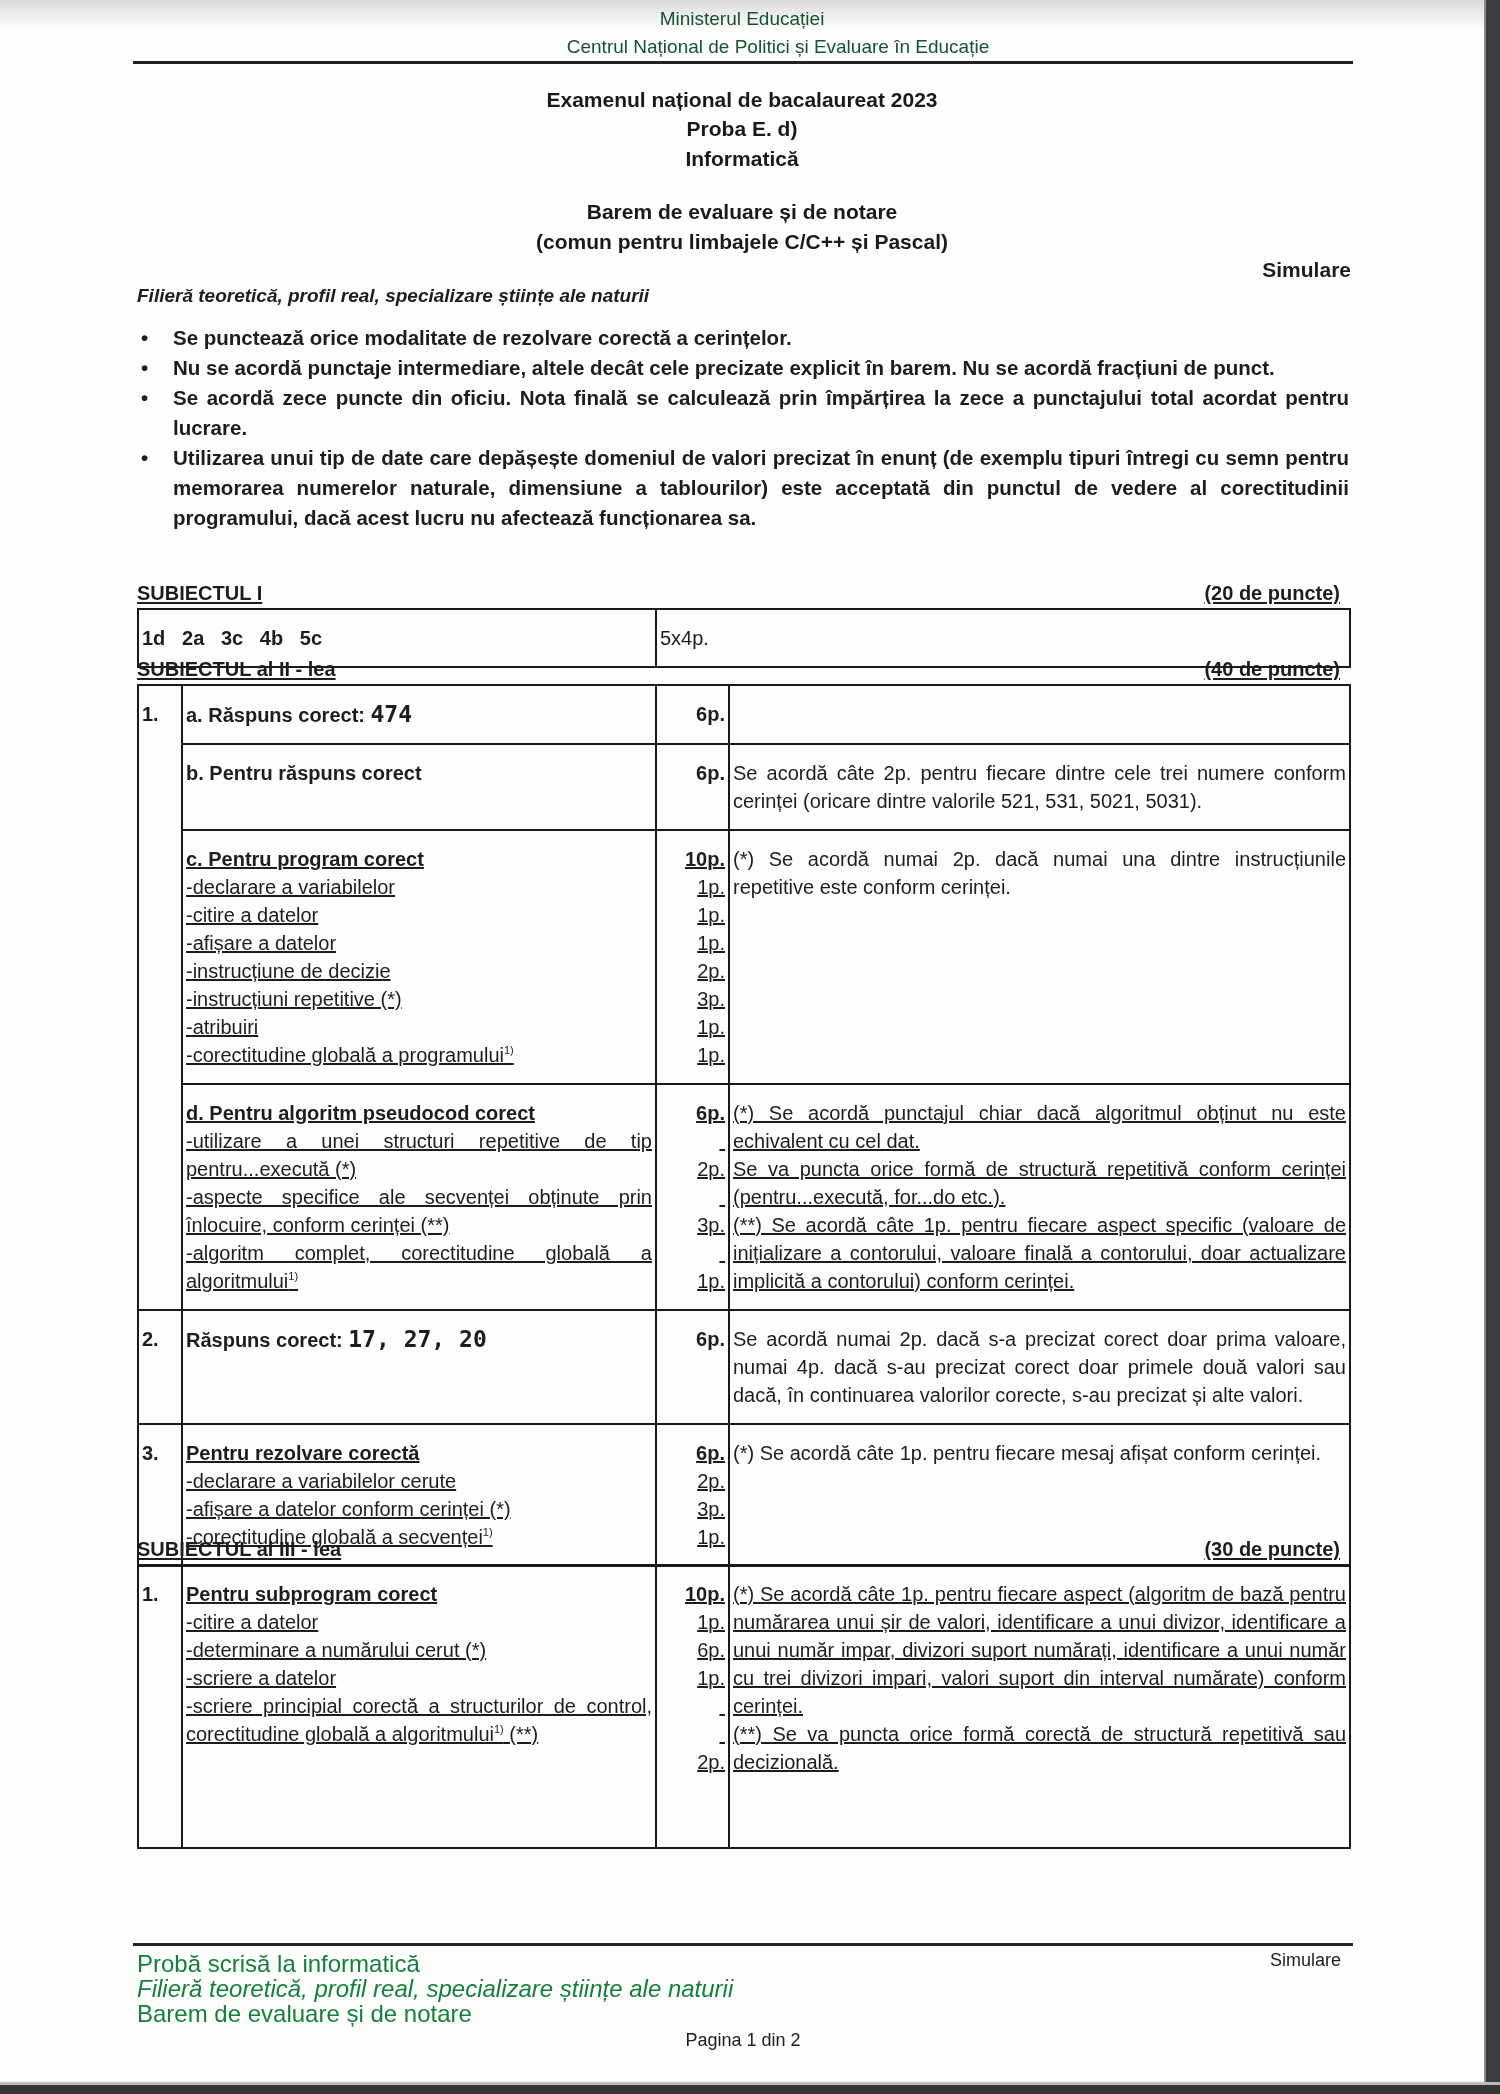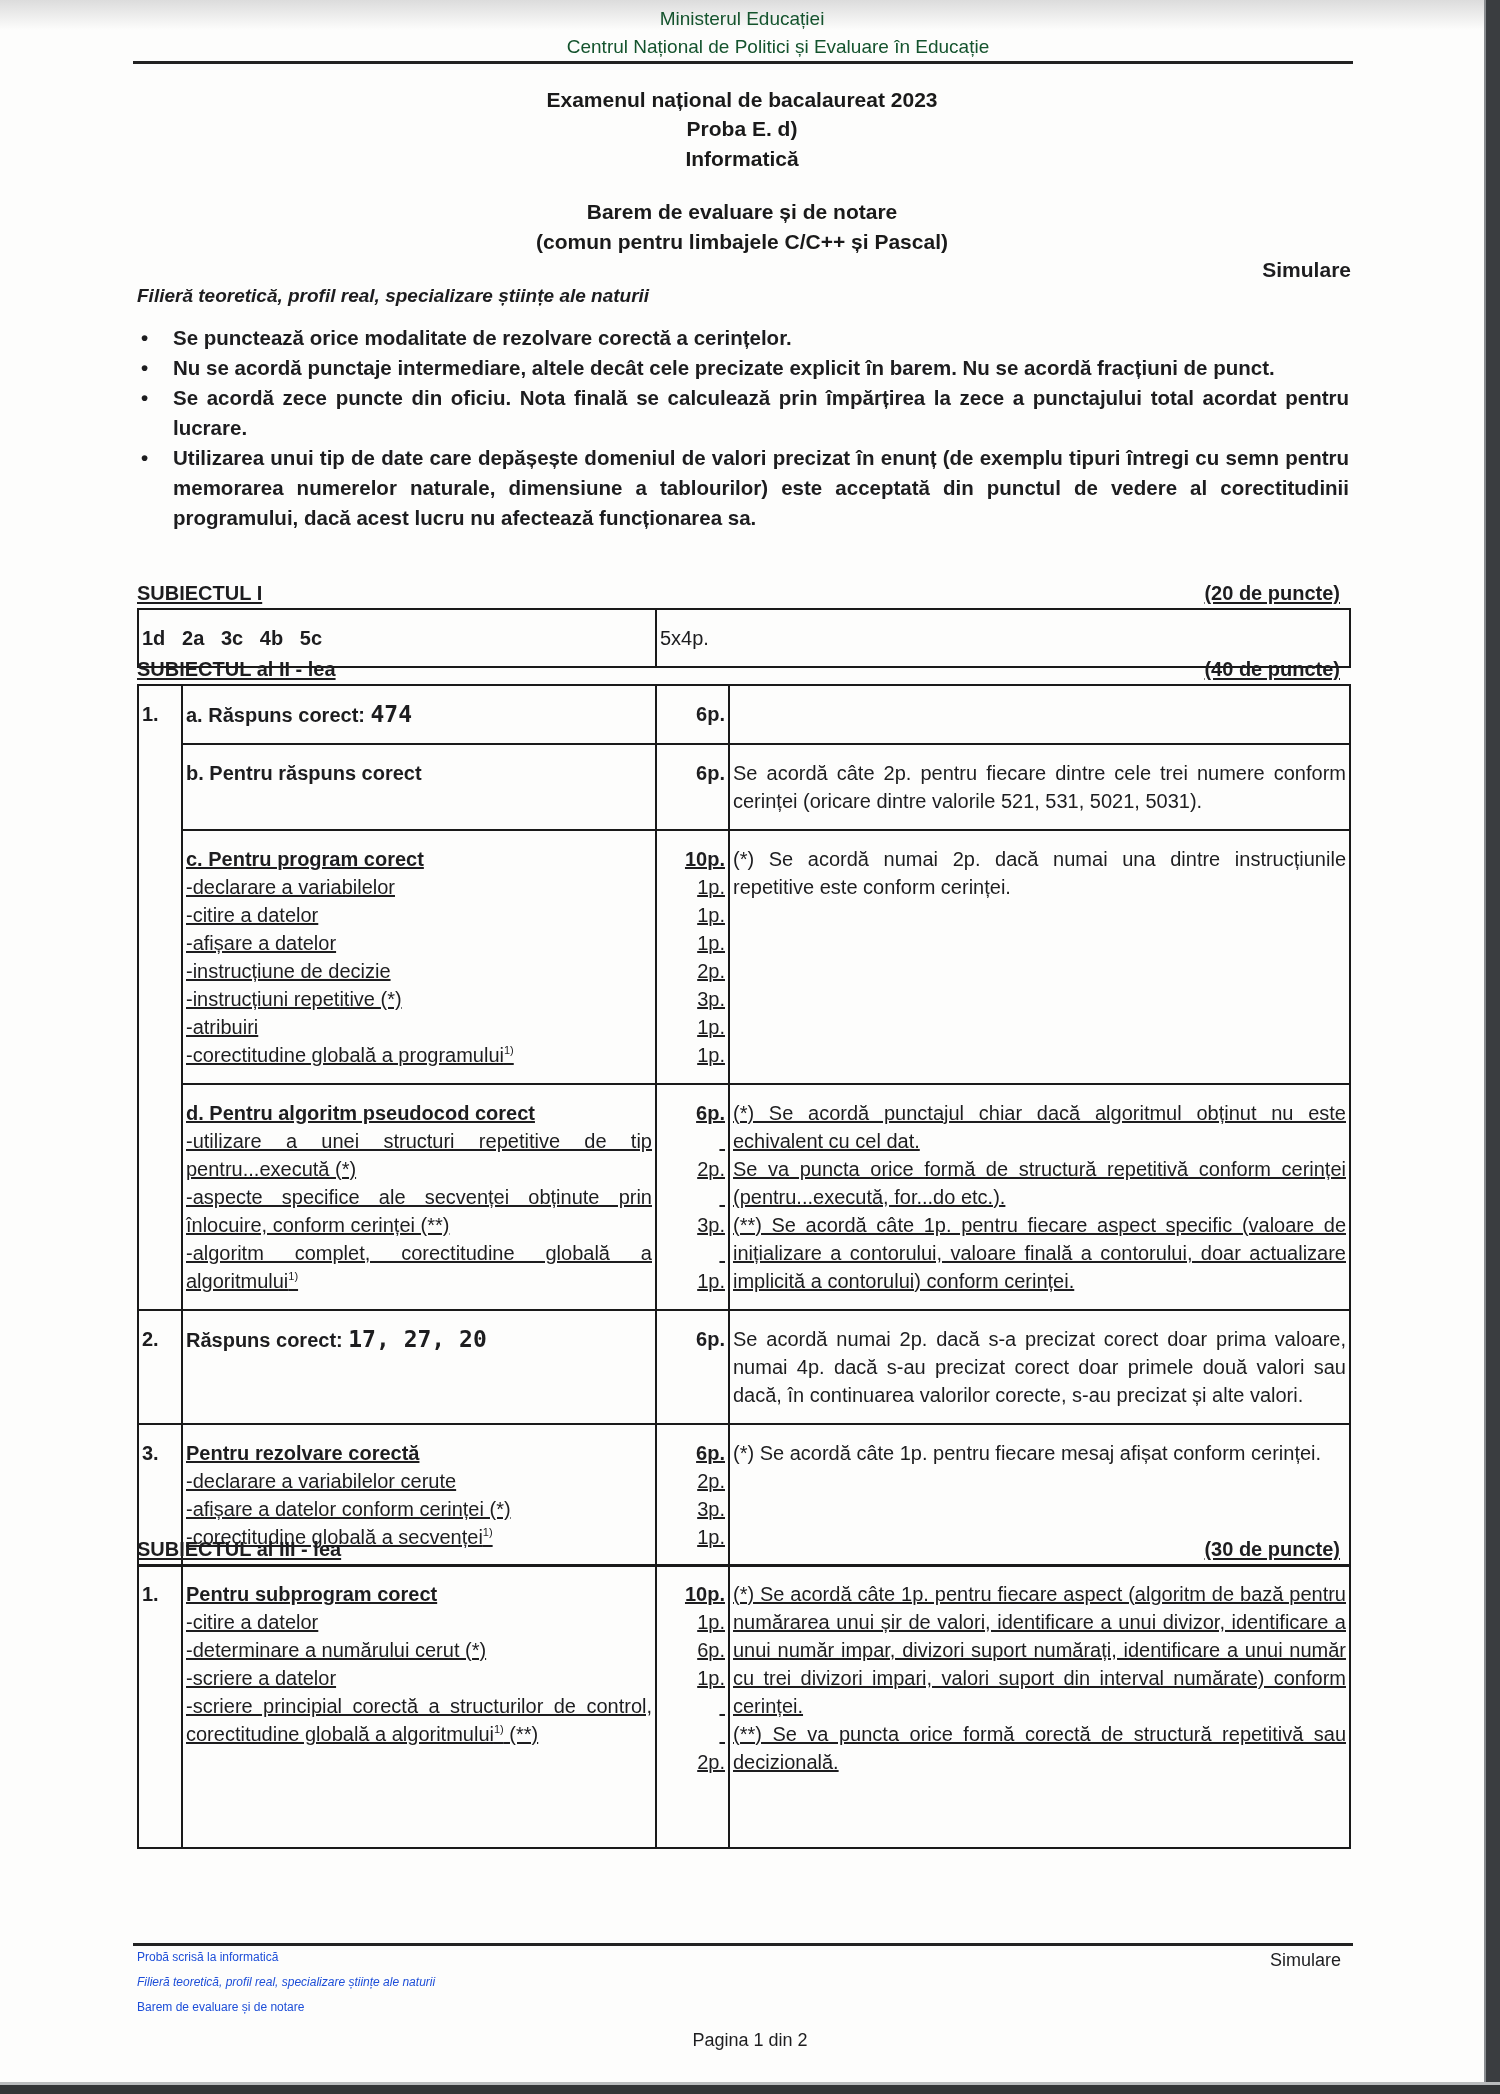--- a/index.html
+++ b/index.html
@@ -32,23 +32,23 @@
   table.barem { position:absolute; left:137px; width:1214px; border-collapse:collapse; font-size:20px; table-layout:fixed; }
   table.barem td { border:2.5px solid #1a1a1a; vertical-align:top; padding:14px 3px; line-height:28px; }
   .c-num { width:38px; font-weight:bold; }
   .c-pts { width:64px; text-align:right; }
   .c-obs { text-align:justify; }
   .bold { font-weight:bold; }
   .ans { font-family:"DejaVu Sans Mono", monospace; font-size:23px; font-weight:bold; }
   .line { display:block;text-decoration:underline; }
   sup { font-size:11px; line-height:0; }
 
-  .footer { position:absolute; left:137px; font-size:12px; color:#1d4ed8; }
+  .footer { position:absolute; left:137px; font-size:24px; color:#15803d; }
   .footer-right { position:absolute; left:1200px; width:141px; text-align:right; font-size:18px; }
-  .page-num { position:absolute; left:8px; width:1484px; text-align:center; font-size:18px; }
+  .page-num { position:absolute; left:1px; width:1484px; text-align:center; font-size:18px; }
 </style>
 </head>
 <body>
 
 <div class="top-shade"></div>
 <div class="right-border"></div>
 <div class="bottom-bar"></div>
 
 <div class="hdr" style="top:8px;">Ministerul Educației</div>
 <div class="hdr" style="top:36px;padding-left:36px;">Centrul Național de Politici și Evaluare în Educație</div>

